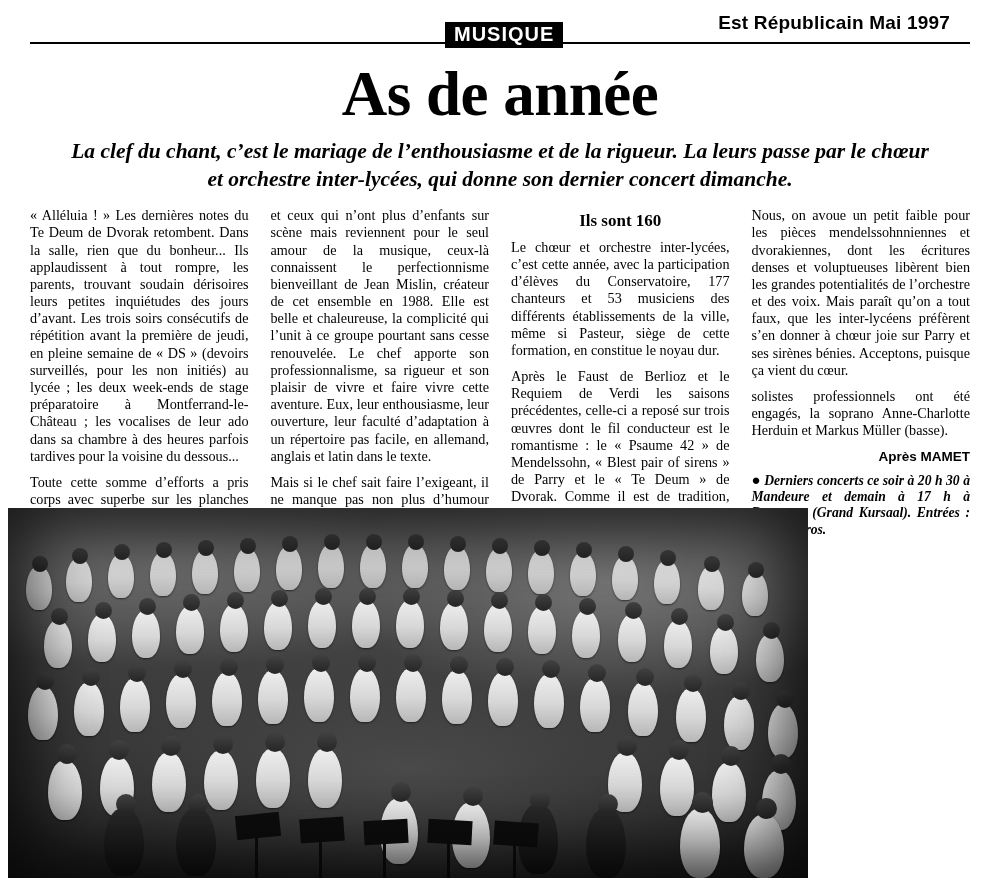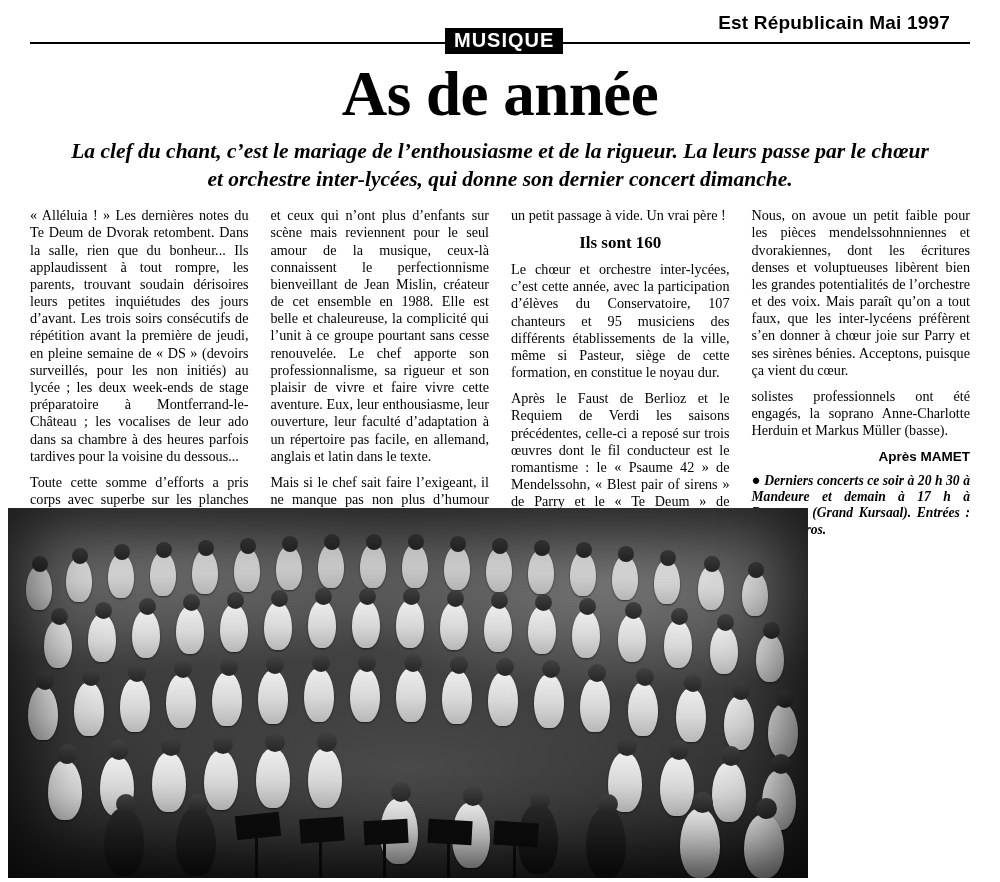--- a/index.html
+++ b/index.html
@@ -25,21 +25,21 @@
   
   .masthead {
     position: relative;
     height: 34px;
     border-bottom: 2px solid #000;
     margin: 0 0 0 0;
   }
   .kicker {
     position: absolute;
     left: 415px;
-    top: 20px;
+    top: 14px;
     background: #000;
     color: #fff;
     font-family: "Liberation Sans", sans-serif;
     font-weight: bold;
     font-size: 20px;
     letter-spacing: 1px;
     padding: 2px 9px 3px 9px;
     line-height: 1.05;
   }
   .source {
@@ -197,23 +197,22 @@
       <p>Toute cette somme d’efforts a pris corps avec superbe sur les planches du Grand Kursaal.</p>
       <p>Les fidèles, les mélomanes de la ville</p>
     </div>
 
     <div class="col">
       <p>et ceux qui n’ont plus d’enfants sur scène mais reviennent pour le seul amour de la musique, ceux-là connaissent le perfectionnisme bienveillant de Jean Mislin, créateur de cet ensemble en 1988. Elle est belle et chaleureuse, la complicité qui l’unit à ce groupe pourtant sans cesse renouvelée. Le chef apporte son professionnalisme, sa rigueur et son plaisir de vivre et faire vivre cette aventure. Eux, leur enthousiasme, leur ouverture, leur faculté d’adaptation à un répertoire pas facile, en allemand, anglais et latin dans le texte.</p>
       <p>Mais si le chef sait faire l’exigeant, il ne manque pas non plus d’humour pour dissiper une tension, relativiser</p>
     </div>
 
     <div class="col">
-      <p>un petit passage à vide. Un vrai père !</p>
       <div class="subhead">Ils sont 160</div>
-      <p>Le chœur et orchestre inter-lycées, c’est cette année, avec la participation d’élèves du Conservatoire, 107 chanteurs et 95 musiciens des différents établissements de la ville, même si Pasteur, siège de cette formation, en constitue le noyau dur.</p>
+      <p>Le chœur et orchestre inter-lycées, c’est cette année, avec la participation d’élèves du Conservatoire, 177 chanteurs et 53 musiciens des différents établissements de la ville, même si Pasteur, siège de cette formation, en constitue le noyau dur.</p>
       <p>Après le Faust de Berlioz et le Requiem de Verdi les saisons précédentes, celle-ci a reposé sur trois œuvres dont le fil conducteur est le romantisme : le « Psaume 42 » de Mendelssohn, « Blest pair of sirens » de Parry et le « Te Deum » de Dvorak. Comme il est de tradition, deux</p>
     </div>
 
     <div class="col">
       <p>Nous, on avoue un petit faible pour les pièces mendelssohnniennes et dvorakiennes, dont les écritures denses et voluptueuses libèrent bien les grandes potentialités de l’orchestre et des voix. Mais paraît qu’on a tout faux, que les inter-lycéens préfèrent s’en donner à chœur joie sur Parry et ses sirènes bénies. Acceptons, puisque ça vient du cœur.</p>
       <p>solistes professionnels ont été engagés, la soprano Anne-Charlotte Herduin et Markus Müller (basse).</p>
       <div class="byline">Après MAMET</div>
       <div class="boxnote"><span class="bullet">●</span> <span>Derniers concerts ce soir à 20 h 30 à Mandeure et demain à 17 h à Besançon (Grand Kursaal). Entrées : 12 et 7 euros.</span></div>
     </div>
 

